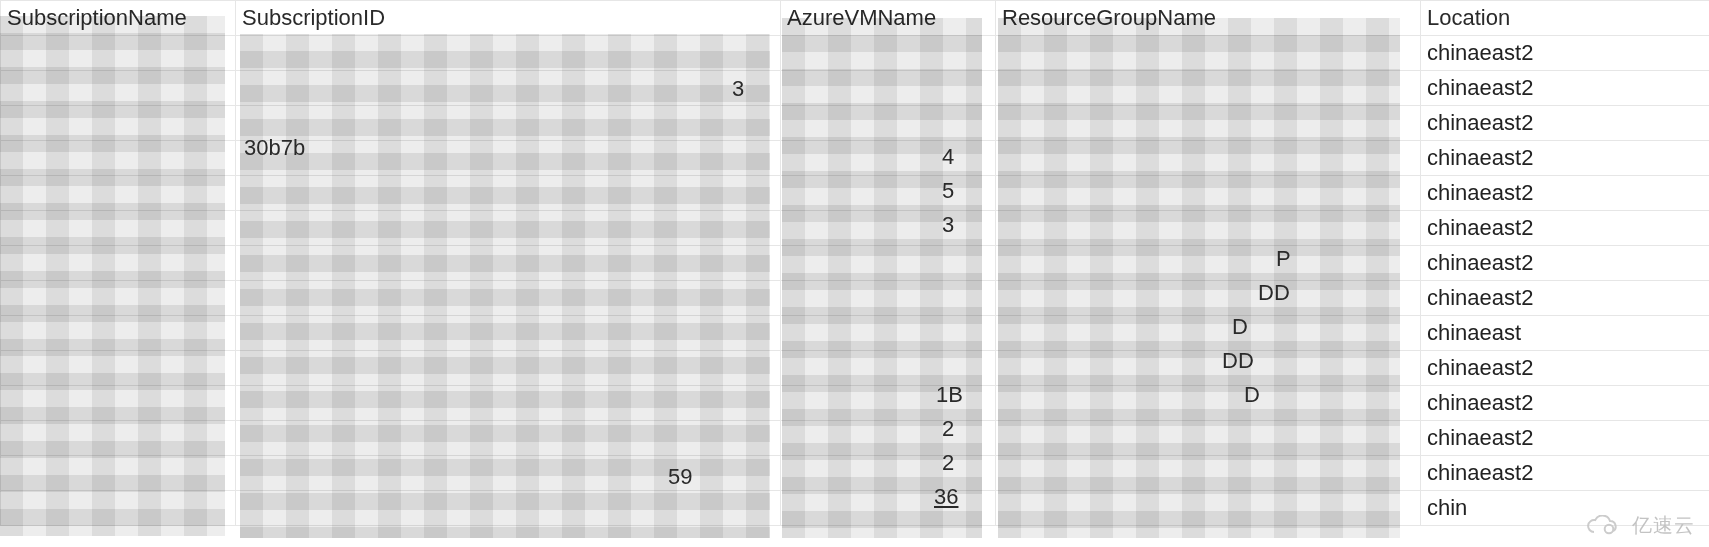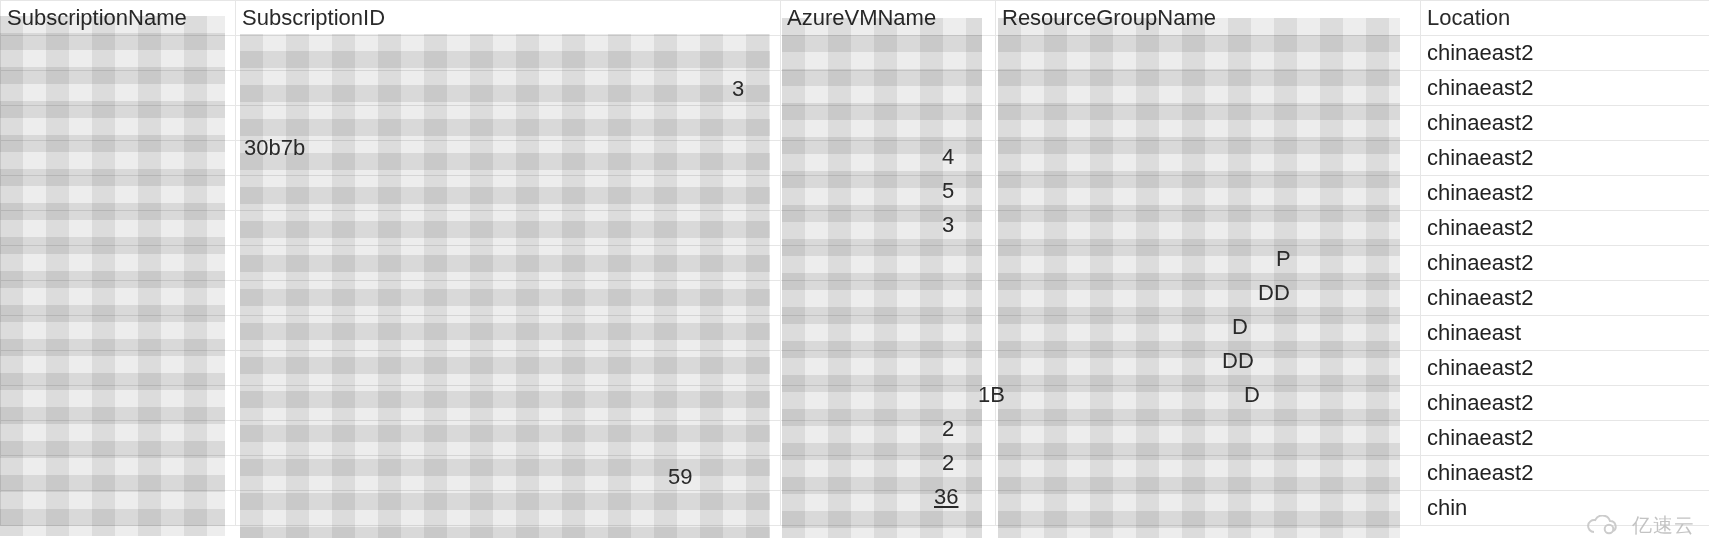--- a/index.html
+++ b/index.html
@@ -223,21 +223,21 @@
 
     <span class="peek" style="left:732px; top:76px;">3</span>
     <span class="peek" style="left:244px; top:108px;margin-top:27px;">30b7b</span>
     <span class="peek" style="left:942px; top:144px;">4</span>
     <span class="peek" style="left:942px; top:178px;">5</span>
     <span class="peek" style="left:942px; top:212px;">3</span>
     <span class="peek" style="left:1276px; top:246px;">P</span>
     <span class="peek" style="left:1258px; top:280px;">DD</span>
     <span class="peek" style="left:1232px; top:314px;">D</span>
     <span class="peek" style="left:1222px; top:348px;">DD</span>
-    <span class="peek" style="left:936px; top:382px;margin-left:42px;">1B</span>
+    <span class="peek" style="left:936px; top:382px;">1B</span>
     <span class="peek" style="left:1244px; top:382px;">D</span>
     <span class="peek" style="left:942px; top:416px;">2</span>
     <span class="peek" style="left:942px; top:450px;">2</span>
     <span class="peek" style="left:668px; top:464px;">59</span>
     <span class="peek" style="left:934px; top:484px;text-decoration:underline;">36</span>
   </div>
 
   <div class="watermark">
     <span>
       <svg width="36" height="22" viewBox="0 0 36 22">

